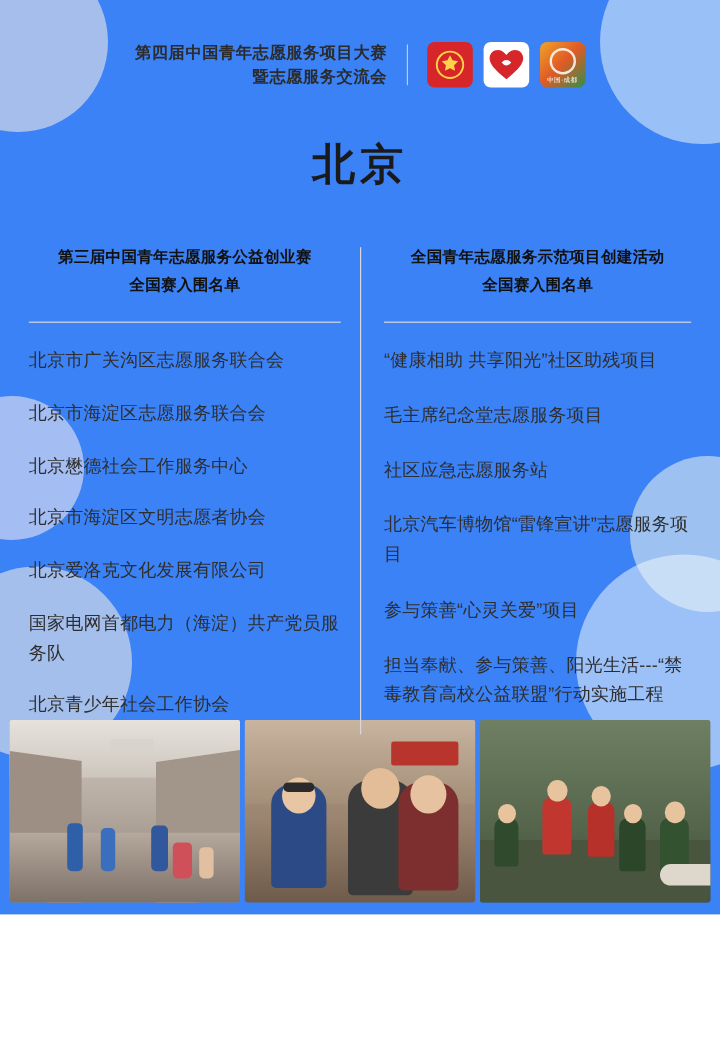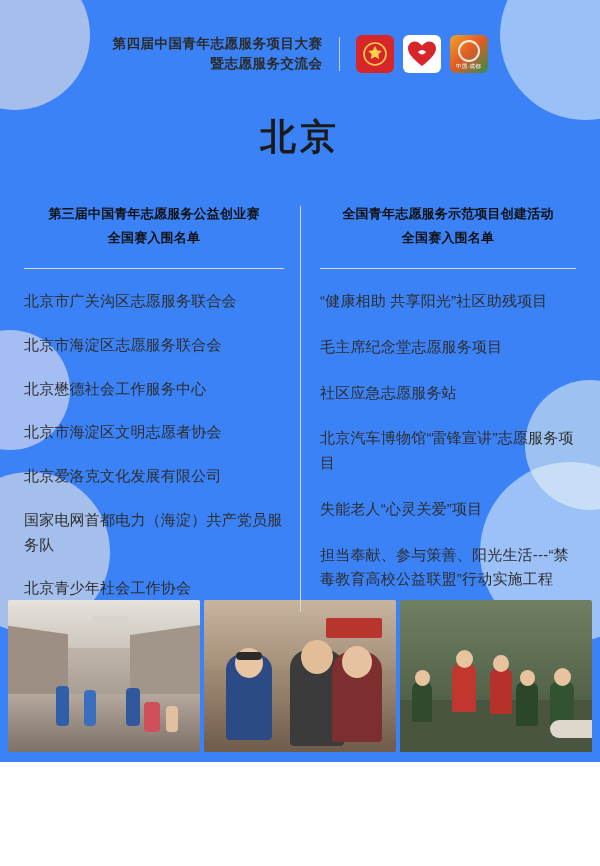--- a/index.html
+++ b/index.html
@@ -256,21 +256,21 @@
       <div class="col col-right">
         <div class="col-head">
           <div>全国青年志愿服务示范项目创建活动</div>
           <div>全国赛入围名单</div>
         </div>
         <div class="head-rule"></div>
         <div class="item">“健康相助 共享阳光”社区助残项目</div>
         <div class="item">毛主席纪念堂志愿服务项目</div>
         <div class="item">社区应急志愿服务站</div>
         <div class="item">北京汽车博物馆“雷锋宣讲”志愿服务项目</div>
-        <div class="item">失能老人“心灵关爱”项目</div>
+        <div class="item">参与策善“心灵关爱”项目</div>
         <div class="item">担当奉献、参与策善、阳光生活---“禁毒教育高校公益联盟”行动实施工程</div>
       </div>
     </div>
 
   </div>
 
   <div class="photos">
     <div class="photo p1">
       <div class="ceil"></div>
         <div class="wall-l"></div>

